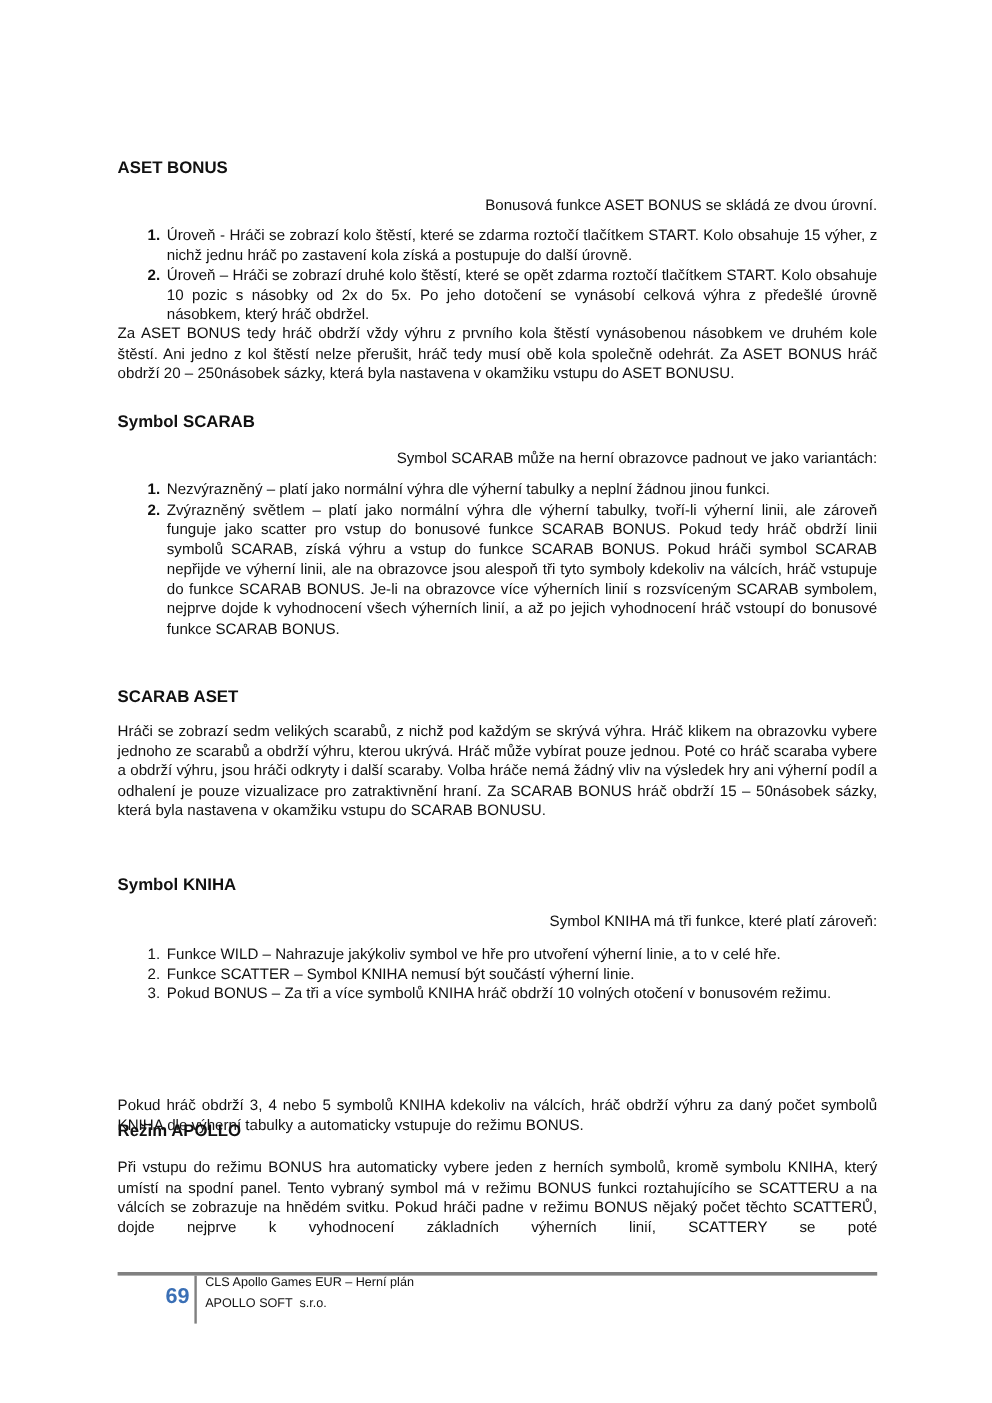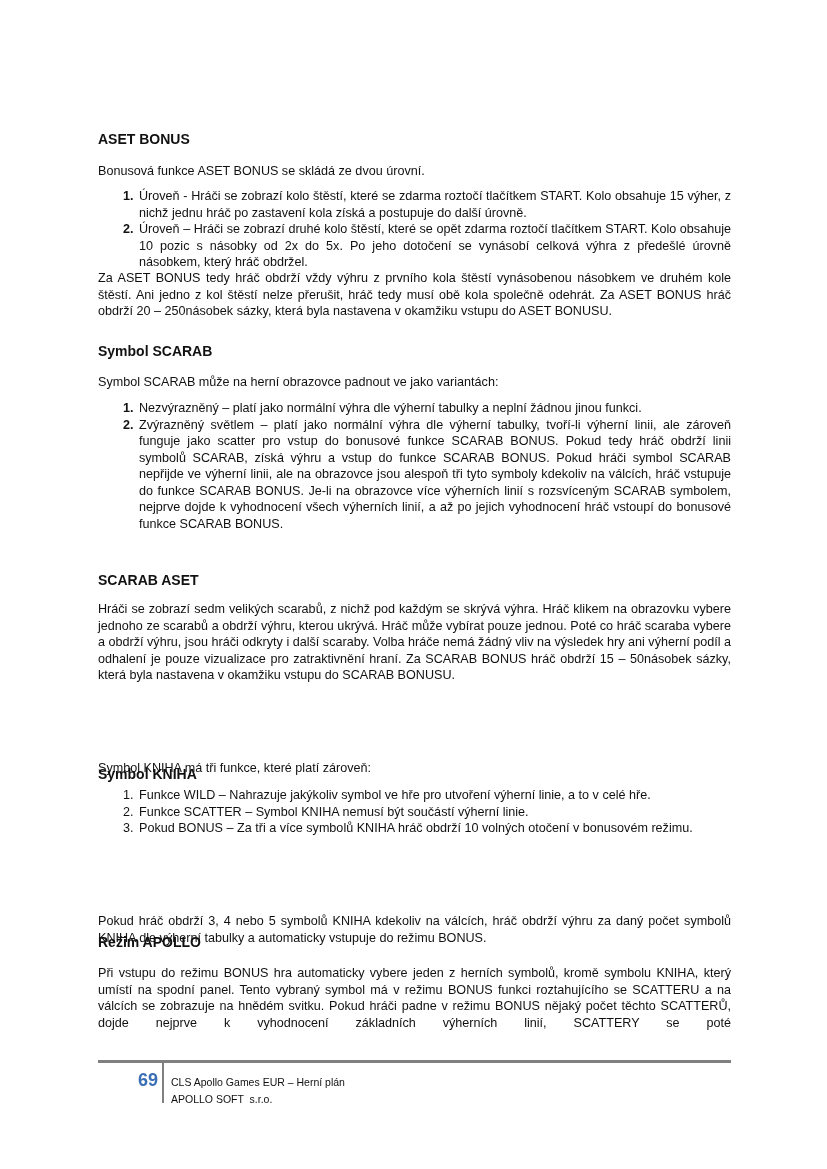--- a/index.html
+++ b/index.html
@@ -2,32 +2,32 @@
 <html><head>
   <meta charset="utf-8">
   <style>
     html, body { margin: 0; padding: 0; background: #ffffff; }
     body { width: 827px; height: 1169px; position: relative; overflow: hidden;
            font-family: "Liberation Sans", sans-serif; color: #111; }
     .page { position: absolute; left: 98px; top: 0; width: 633px; }
     .content { position: absolute; left: 0; top: 0; width: 633px; font-size: 12.6px; line-height: 16.5px; }
     .h { font-weight: bold; position: absolute; left: 0; font-size: 14px; }
     .p { position: absolute; left: 0; width: 633px; text-align: justify; }
-    .p.single { text-align: left; }
+    .p.single { text-align: right; }
     ol { position: absolute; left: 0; margin: 0; padding: 0; list-style: none; width: 633px; }
     ol li { position: relative; padding-left: 45px; text-align: justify; }
     ol li .num { position: absolute; left: 25px; top: 0; }
     ol.bold-num li .num { font-weight: bold; }
     ol li b { font-weight: normal; }
     .footer { position: absolute; left: 98px; top: 1060px; width: 633px; }
     .footer-rule { position: absolute; left: 0; top: 0; width: 633px; height: 3px; background: #808080; }
     .footer-num { position: absolute; left: 0; top: 10px; width: 60px; text-align: right;
                   font-size: 18px; font-weight: bold; color: #3a6fb5; }
     .footer-vbar { position: absolute; left: 64px; top: 3px; width: 2px; height: 40px; background: #808080; }
-    .footer-lines { position: absolute; left: 73px; top: 14px; font-size: 10.5px; line-height: 17px; color: #111; }
+    .footer-lines { position: absolute; left: 73px; top: 1px; font-size: 10.5px; line-height: 17px; color: #111; }
   </style>
 </head>
 <body>
 
 <div class="page">
   <div class="content">
 
     <div class="h" style="top:131px">ASET BONUS</div>
     <div class="p single" style="top:163px">Bonusová funkce ASET BONUS se skládá ze dvou úrovní.</div>
     <ol class="bold-num" style="top:188px; left:0">
@@ -51,21 +51,21 @@
       </li>
       <li style="padding-left:41px">
         <span class="num">2.</span>
         <b>Zvýrazněný světlem –</b><span> platí jako normální výhra dle výherní tabulky, tvoří-li výherní linii, ale zároveň funguje jako scatter pro vstup do bonusové funkce SCARAB BONUS. Pokud tedy hráč obdrží linii symbolů SCARAB, získá výhru a vstup do funkce SCARAB BONUS. Pokud hráči symbol SCARAB nepřijde ve výherní linii, ale na obrazovce jsou alespoň tři tyto symboly kdekoliv na válcích, hráč vstupuje do funkce SCARAB BONUS. Je-li na obrazovce více výherních linií s rozsvíceným SCARAB symbolem, nejprve dojde k vyhodnocení všech výherních linií, a až po jejich vyhodnocení hráč vstoupí do bonusové funkce SCARAB BONUS.</span>
       </li>
     </ol>
 
     <div class="h" style="top:572px">SCARAB ASET</div>
     <div class="p" style="top:601px">Hráči se zobrazí sedm velikých scarabů, z nichž pod každým se skrývá výhra. Hráč klikem na obrazovku vybere jednoho ze scarabů a obdrží výhru, kterou ukrývá. Hráč může vybírat pouze jednou. Poté co hráč scaraba vybere a obdrží výhru, jsou hráči odkryty i další scaraby. Volba hráče nemá žádný vliv na výsledek hry ani výherní podíl a odhalení je pouze vizualizace pro zatraktivnění hraní. Za SCARAB BONUS hráč obdrží 15 – 50násobek sázky, která byla nastavena v okamžiku vstupu do SCARAB BONUSU.</div>
 
-    <div class="h" style="top:766px">Symbol KNIHA</div>
+    <div class="h" style="top:729px">Symbol KNIHA</div>
     <div class="p single" style="top:760px">Symbol KNIHA má tři funkce, které platí zároveň:</div>
     <ol style="top:787px">
       <li style="padding-left:41px">
         <span class="num">1.</span>
         <b>Funkce WILD –</b><span> Nahrazuje jakýkoliv symbol ve hře pro utvoření výherní linie, a to v celé hře.</span>
       </li>
       <li style="padding-left:41px">
         <span class="num">2.</span>
         <b>Funkce SCATTER –</b><span> Symbol KNIHA nemusí být součástí výherní linie.</span>
       </li>

